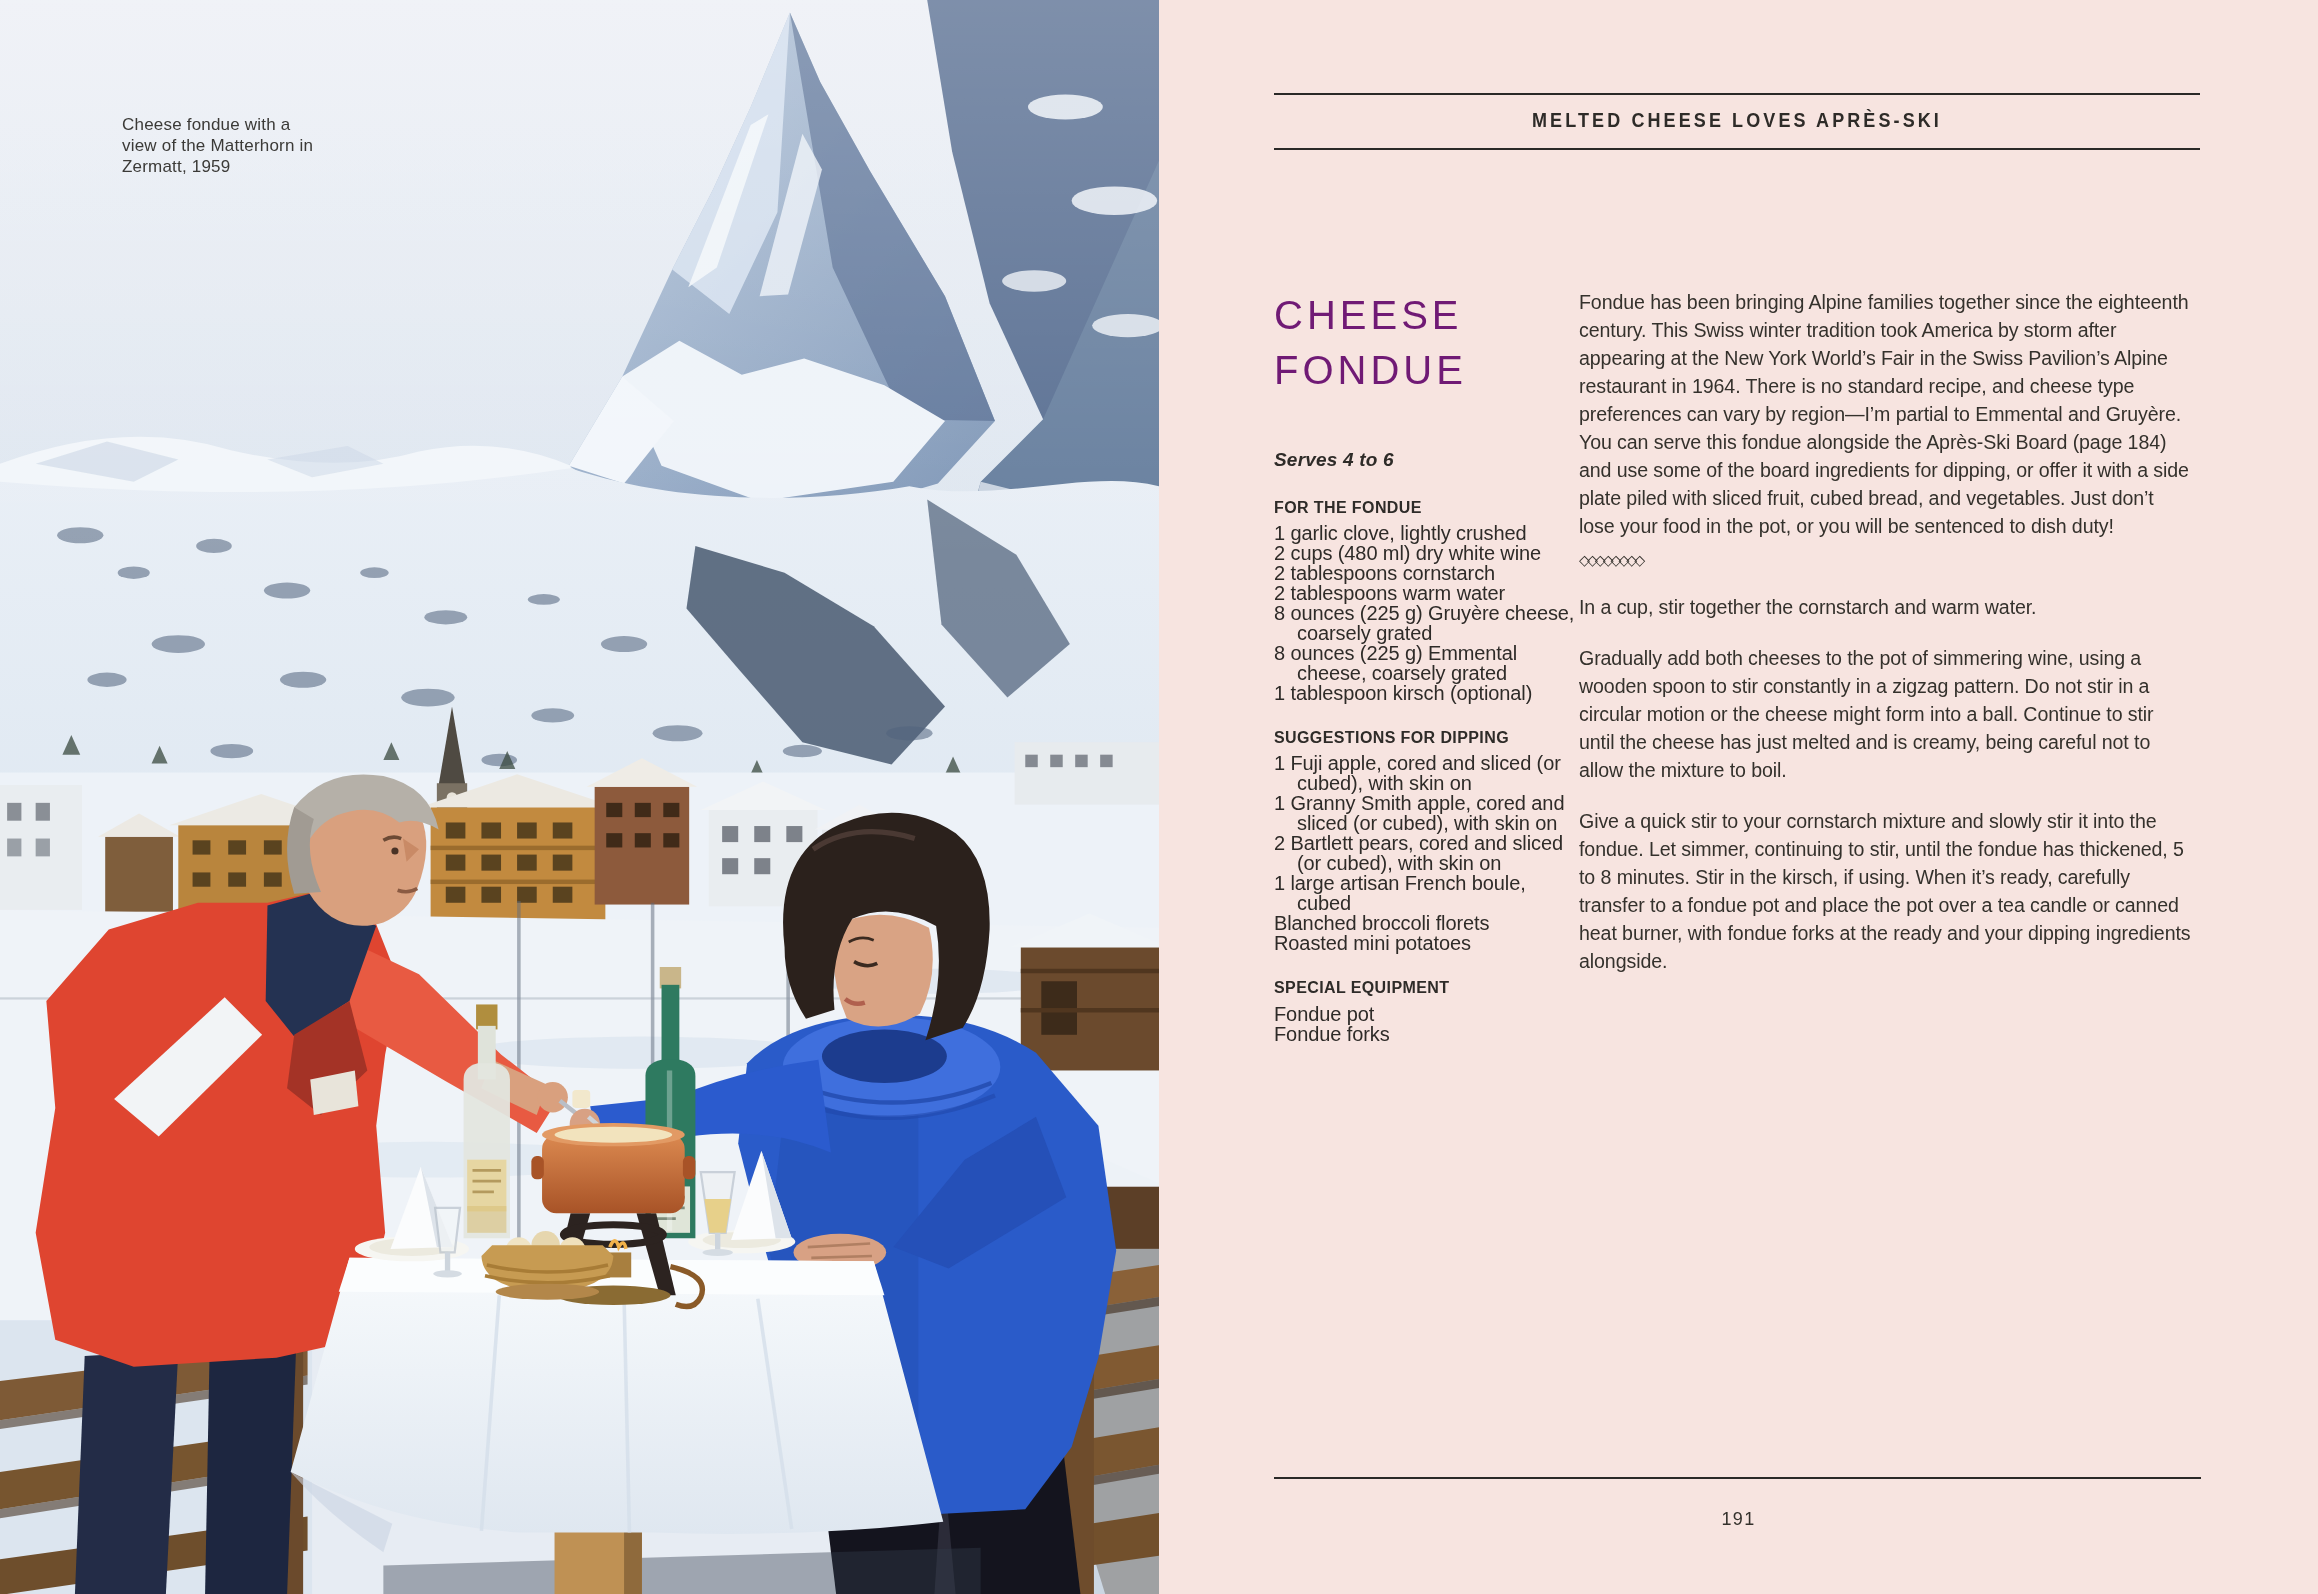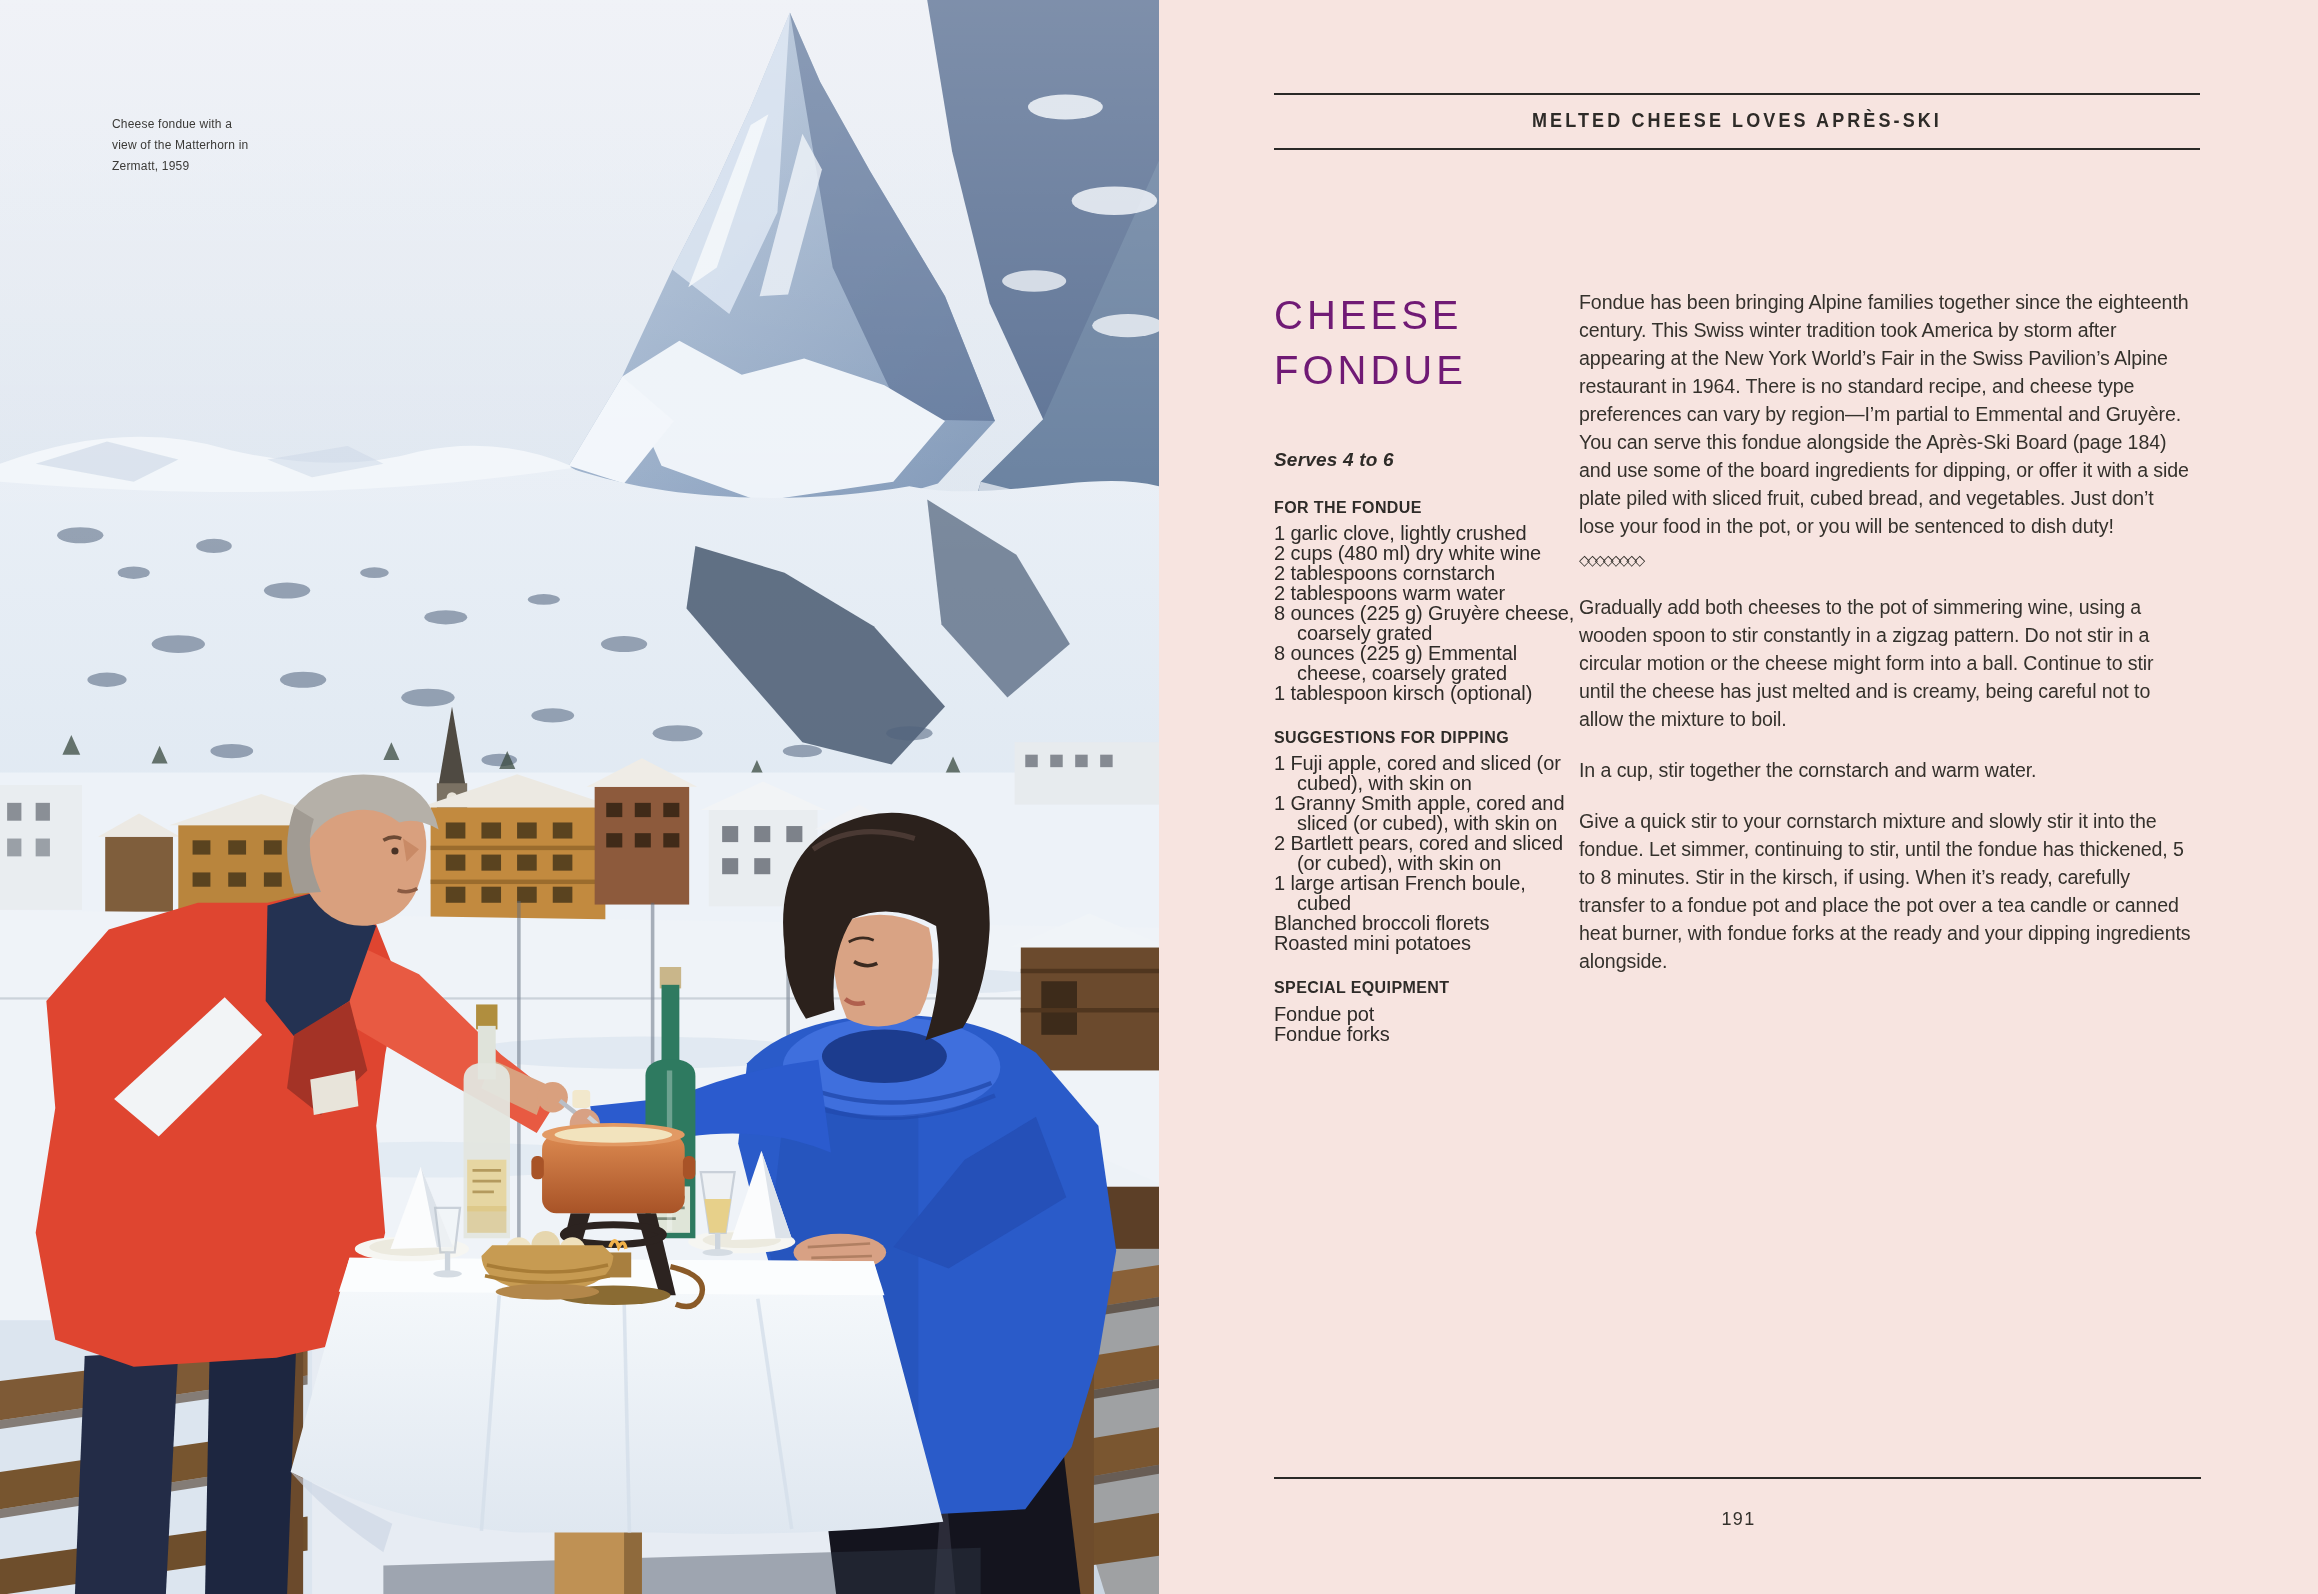--- a/index.html
+++ b/index.html
@@ -17,21 +17,21 @@
     --village-gold:#c08a3f;
   }
   *{margin:0;padding:0;box-sizing:border-box;}
   html,body{width:2319px;height:1595px;}
   body{font-family:"Liberation Sans",sans-serif;background:#fff;overflow:hidden;}
   .spread{display:flex;width:2319px;height:1595px;}
 
   
   .photo-page{position:relative;width:1159px;height:1595px;flex:none;overflow:hidden;background:var(--sky-blue);}
   .photo-page svg{display:block;width:1159px;height:1595px;}
-  .photo-caption{position:absolute;left:112px;top:114px;font-size:12px;line-height:21px;color:var(--caption-ink);letter-spacing:0.2px;}
+  .photo-caption{position:absolute;left:122px;top:114px;font-size:17px;line-height:21px;color:var(--caption-ink);letter-spacing:0.2px;}
 
   
   .recipe-page{position:relative;width:1159px;height:1595px;flex:none;background:var(--page-background);color:var(--ink);}
   .running-head{position:absolute;top:93px;left:115px;right:118px;height:57px;
     border-top:2.7px solid var(--rule);border-bottom:2.7px solid var(--rule);
     display:flex;align-items:center;justify-content:center;}
   .running-head-text{font-size:18px;font-weight:700;letter-spacing:3.1px;transform:scaleY(1.08);}
 
   .content{position:absolute;top:288px;left:115px;right:100px;display:flex;}
   .sidebar{width:305px;flex:none;}
@@ -458,22 +458,22 @@
               <li>Fondue pot</li>
               <li>Fondue forks</li>
             </ul>
         </div>
       </aside>
 
       <article class="main-col">
         <p class="body-par intro">Fondue has been bringing Alpine families together since the eighteenth century. This Swiss winter tradition took America by storm after appearing at the New York World’s Fair in the Swiss Pavilion’s Alpine restaurant in 1964. There is no standard recipe, and cheese type preferences can vary by region—I’m partial to Emmental and Gruyère. You can serve this fondue alongside the Après-Ski Board (page 184) and use some of the board ingredients for dipping, or offer it with a side plate piled with sliced fruit, cubed bread, and vegetables. Just don’t lose your food in the pot, or you will be sentenced to dish duty!</p>
         <div class="diamond-divider">◇◇◇◇◇◇◇◇</div>
         <div class="steps">
+            <p>In a cup, stir together the cornstarch and warm water.</p>
             <p>Gradually add both cheeses to the pot of simmering wine, using a wooden spoon to stir constantly in a zigzag pattern. Do not stir in a circular motion or the cheese might form into a ball. Continue to stir until the cheese has just melted and is creamy, being careful not to allow the mixture to boil.</p>
-            <p>In a cup, stir together the cornstarch and warm water.</p>
             <p>Give a quick stir to your cornstarch mixture and slowly stir it into the fondue. Let simmer, continuing to stir, until the fondue has thickened, 5 to 8 minutes. Stir in the kirsch, if using. When it’s ready, carefully transfer to a fondue pot and place the pot over a tea candle or canned heat burner, with fondue forks at the ready and your dipping ingredients alongside.</p>
           </div>
       </article>
 
     </div>
 
     <div class="footer-rule"></div>
     <div class="page-number">191</div>
 
   </section>

